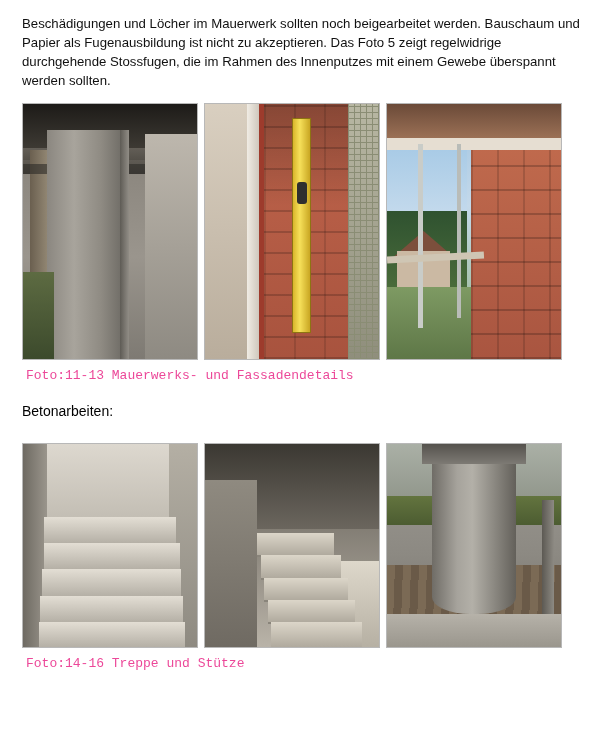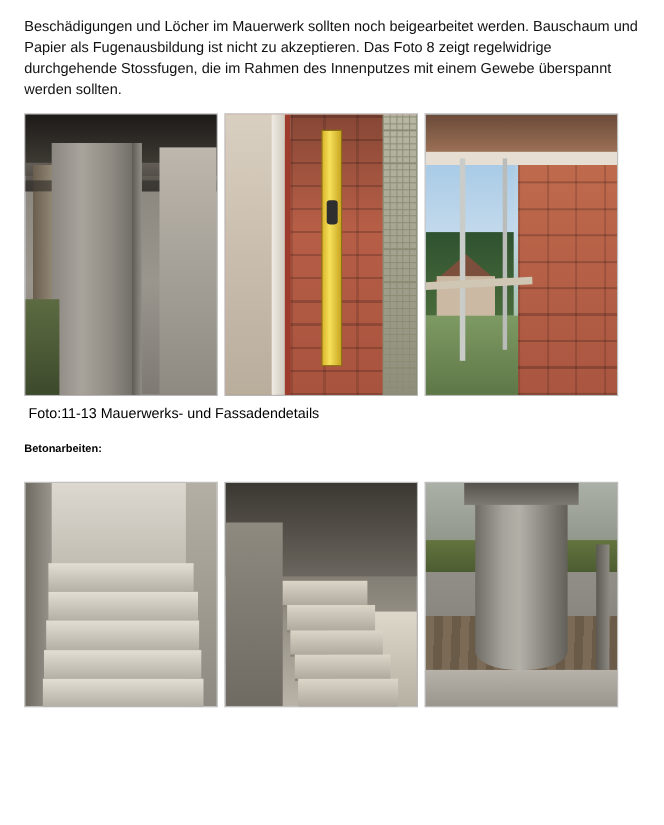--- a/index.html
+++ b/index.html
@@ -37,28 +37,29 @@
   }
   .photo {
     position: relative;
     overflow: hidden;
     border: 1px solid #b8b8b8;
     box-sizing: border-box;
   }
   .caption {
     font-size: 13px;
     margin: 8px 0 0 4px;
-    color: #000000;
+    color: #ec4899;
+    font-family: Liberation Mono, monospace;
   }
   .para.body2 {
     margin-top: 16px;
   }
   .section-title {
-    font-size: 10px;
-    font-weight: bold;
+    font-size: 14px;
+    font-weight: normal;
     margin: 20px 0 24px 0;
   }
   
   .ph-inner { position: absolute; inset: 0; }
   .lay { position: absolute; }
 
   
   .p11 { background: linear-gradient(180deg,#2a2723 0%, #3a352f 14%, #6d675f 20%, #8d8880 28%, #9a958d 60%, #7e7a73 100%); }
   .p11 .ceil { left:0; top:0; right:0; height:56px; background: linear-gradient(180deg,#1d1b18,#46423b); }
   .p11 .ceil2 { left:0; top:44px; right:0; height:26px; background: linear-gradient(180deg,#6f6a62,#3d3a35); opacity:.75; }
@@ -133,21 +134,21 @@
   .p16 .slab { left:0; bottom:0; right:0; height:16%; background: linear-gradient(180deg,#b6b2a9,#9a968d); }
   .p16 .col { left:26%; top:0; width:48%; bottom:16%; background: linear-gradient(90deg,#6f6c66 0%,#a6a39c 30%,#b3b0a8 48%,#8a8780 75%,#63605a 100%); border-radius:0 0 46% 46%/0 0 10% 10%; }
   .p16 .colTop { left:20%; top:0; width:60%; height:10%; background: linear-gradient(180deg,#55524d,#7d7a74); }
   .p16 .postR { right:4%; top:28%; width:7%; bottom:16%; background: linear-gradient(90deg,#5c5953,#8d8a83); }
 </style>
 </head>
 <body>
 
 <div class="page">
 
-  <p class="para intro">Beschädigungen und Löcher im Mauerwerk sollten noch beigearbeitet werden. Bauschaum und Papier als Fugenausbildung ist nicht zu akzeptieren. Das Foto 8 zeigt regelwidrige durchgehende Stossfugen, die im Rahmen des Innenputzes mit einem Gewebe überspannt werden sollten.</p>
+  <p class="para intro">Beschädigungen und Löcher im Mauerwerk sollten noch beigearbeitet werden. Bauschaum und Papier als Fugenausbildung ist nicht zu akzeptieren. Das Foto 5 zeigt regelwidrige durchgehende Stossfugen, die im Rahmen des Innenputzes mit einem Gewebe überspannt werden sollten.</p>
 
   <div class="photo-row">
 
     <div class="photo p11" style="width:176px;height:257px;">
       <div class="ph-inner">
         <div class="lay ceil"></div>
         <div class="lay ceil2"></div>
         <div class="lay post"></div>
         <div class="lay beam"></div>
         <div class="lay wallR"></div>
@@ -229,14 +230,15 @@
         <div class="lay deck"></div>
         <div class="lay slab"></div>
         <div class="lay postR"></div>
         <div class="lay col"></div>
         <div class="lay colTop"></div>
       </div>
     </div>
 
   </div>
 
+  <div class="caption">Foto:14-16  Treppe und Stütze</div>
 
 </div>
 
 </body></html>

